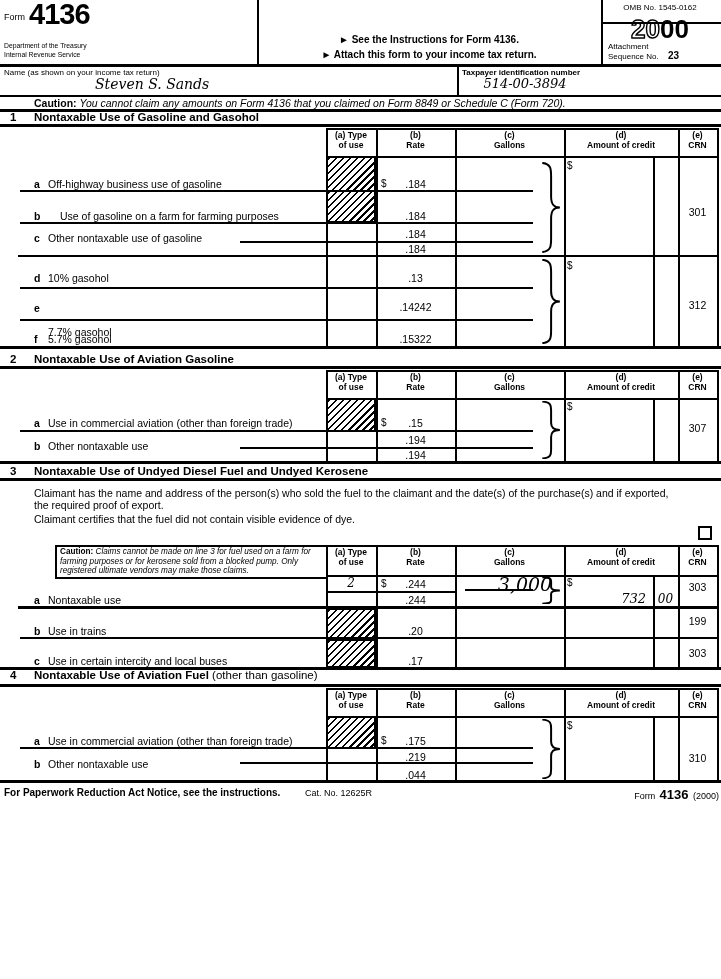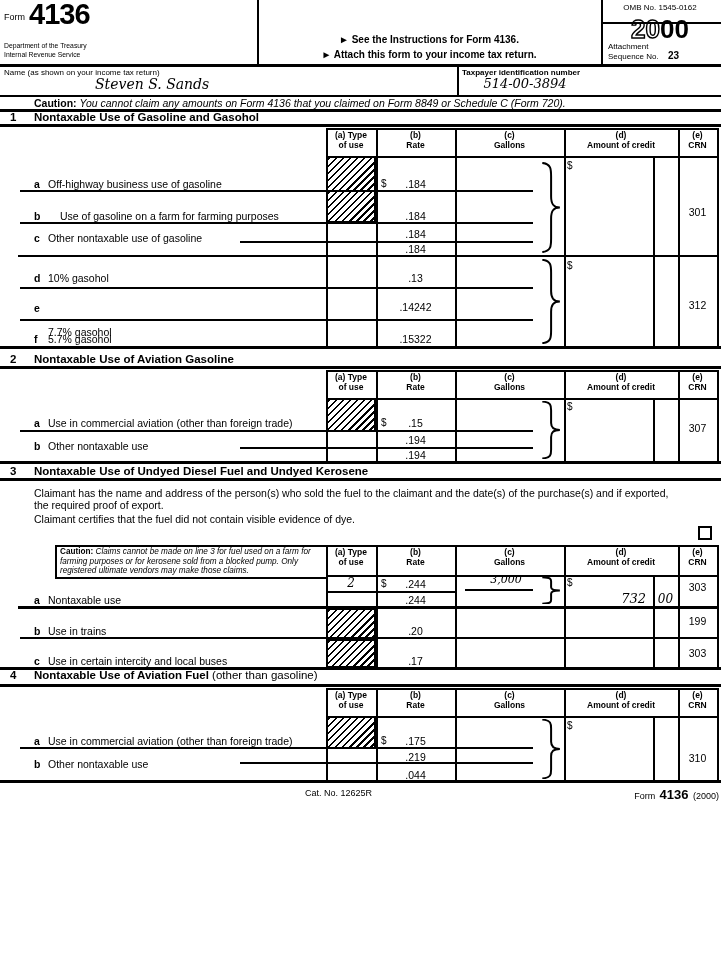--- a/index.html
+++ b/index.html
@@ -237,21 +237,21 @@
   <div class="vl" style="left:376px;top:545px;height:124px;"></div>
   <div class="vl" style="left:455px;top:545px;height:124px;"></div>
   <div class="vl" style="left:564px;top:545px;height:124px;"></div>
   <div class="vl" style="left:653px;top:575px;height:94px;"></div>
   <div class="vl" style="left:678px;top:545px;height:124px;"></div>
   <div class="vl" style="left:717px;top:545px;height:124px;"></div>
 
   <div class="abs hand" style="left:326px;top:576px;width:50px;text-align:center;font-size:12px;">2</div>
   <span class="abs dollar" style="left:381px;top:578px;">$</span>
   <div class="rate" style="top:578px;">.244</div>
-  <div class="abs hand" style="left:461px;top:573px;width:90px;text-align:center;font-size:11px;">3,000</div>
+  <div class="abs hand" style="left:480px;top:573px;width:90px;text-align:center;font-size:19px;">3,000</div>
   <div class="hl" style="left:465px;top:589px;width:68px;"></div>
   <div class="hl" style="left:326px;top:591px;width:129px;"></div>
   <span class="abs dollar" style="left:567px;top:577px;">$</span>
   <span class="abs letter" style="left:34px;top:594px;">a</span>
   <span class="abs lbl" style="left:48px;top:594px;">Nontaxable use</span>
   <div class="rate" style="top:594px;">.244</div>
   <div class="abs hand" style="left:564px;top:591px;width:82px;text-align:right;font-size:13px;">732</div>
   <div class="abs hand" style="left:653px;top:592px;width:25px;text-align:center;font-size:12px;">00</div>
   <div class="crn" style="top:581px;">303</div>
   <div class="brace" style="left:539px;top:577px;width:22px;height:27px;"><svg width="22" height="27" viewBox="0 0 20 100" preserveAspectRatio="none">
@@ -321,16 +321,17 @@
   <div class="hl" style="left:240px;top:762px;width:293px;"></div>
   <div class="rate" style="top:769px;">.044</div>
   <div class="hl" style="left:0;top:780px;width:721px;height:3px;"></div>
 
   <span class="abs dollar" style="left:567px;top:720px;">$</span>
   <div class="crn" style="top:752px;">310</div>
   <div class="brace" style="left:539px;top:719px;width:22px;height:60px;"><svg width="22" height="60" viewBox="0 0 20 100" preserveAspectRatio="none">
         <path d="M3 1 C11 2 11 8 11 16 L11 38 C11 46 13 50 19 50 C13 50 11 54 11 62 L11 84 C11 92 11 98 3 99" fill="none" stroke="#000" stroke-width="2" vector-effect="non-scaling-stroke"></path>
       </svg></div>
 
+  <span class="abs" style="left:4px;top:787px;font-size:10px;font-weight:bold;">For Paperwork Reduction Act Notice, see the instructions.</span>
   <span class="abs" style="left:305px;top:788px;font-size:9px;">Cat. No. 12625R</span>
   <div class="abs" style="right:2px;top:785px;"><span style="font-size:9px;">Form</span> <span style="font-size:13px;font-weight:bold;">4136</span> <span style="font-size:9px;">(2000)</span></div>
 
 </div>
 
 </body></html>

